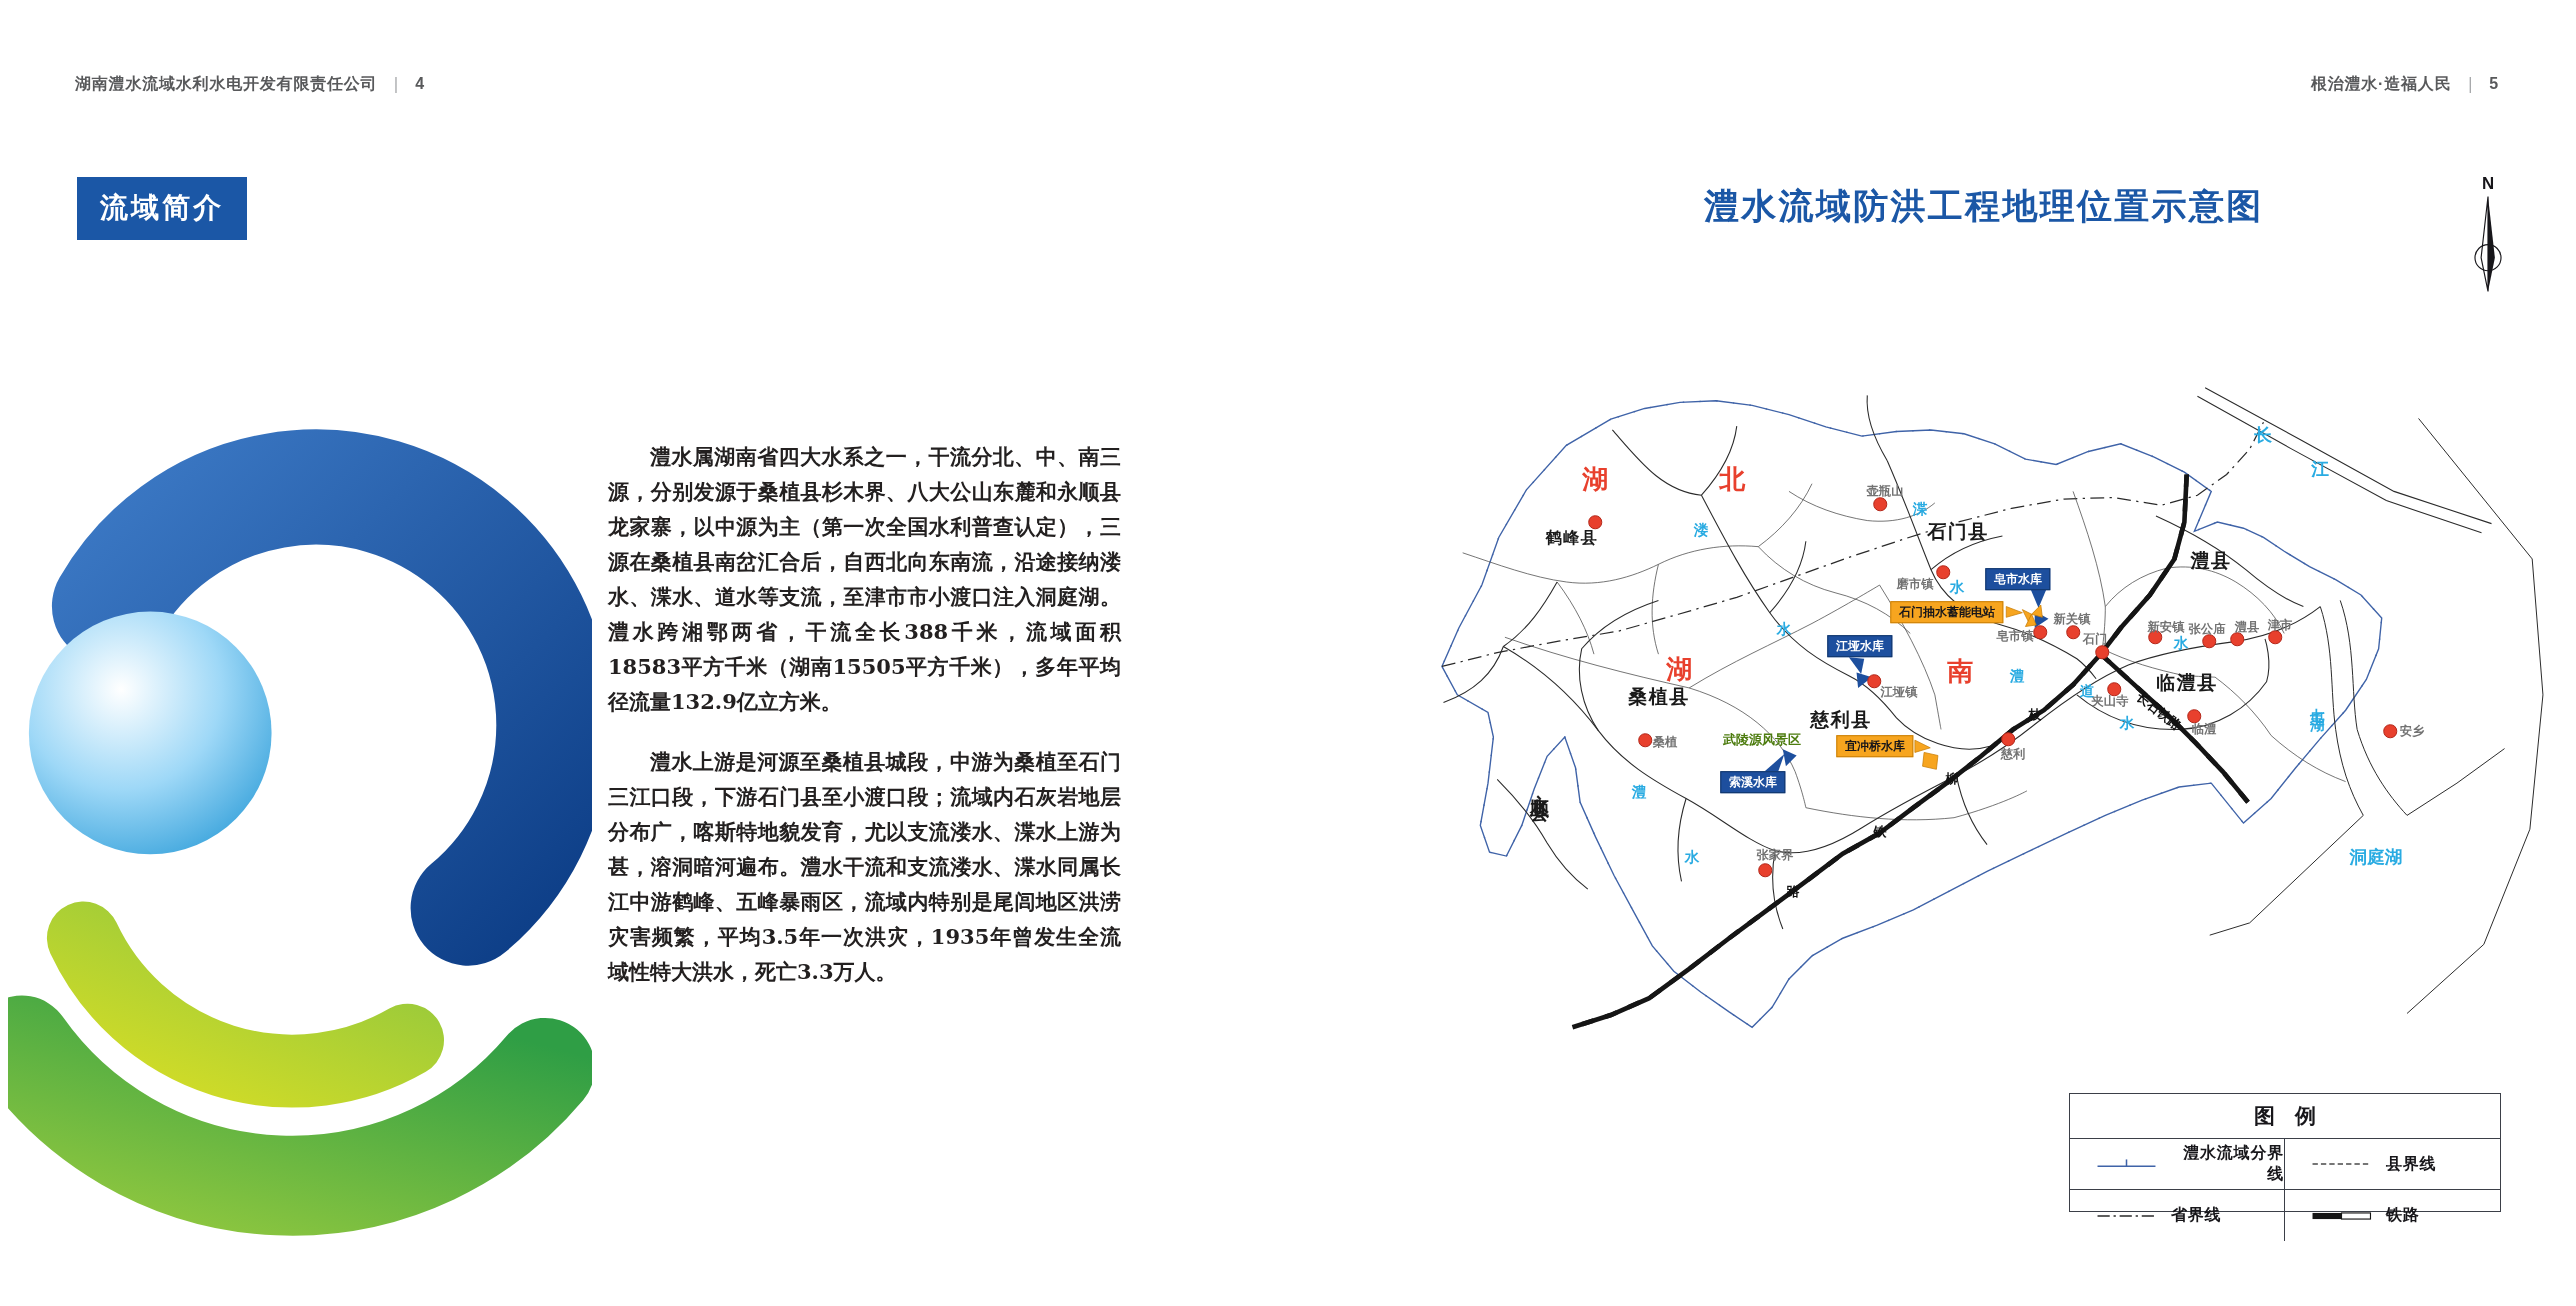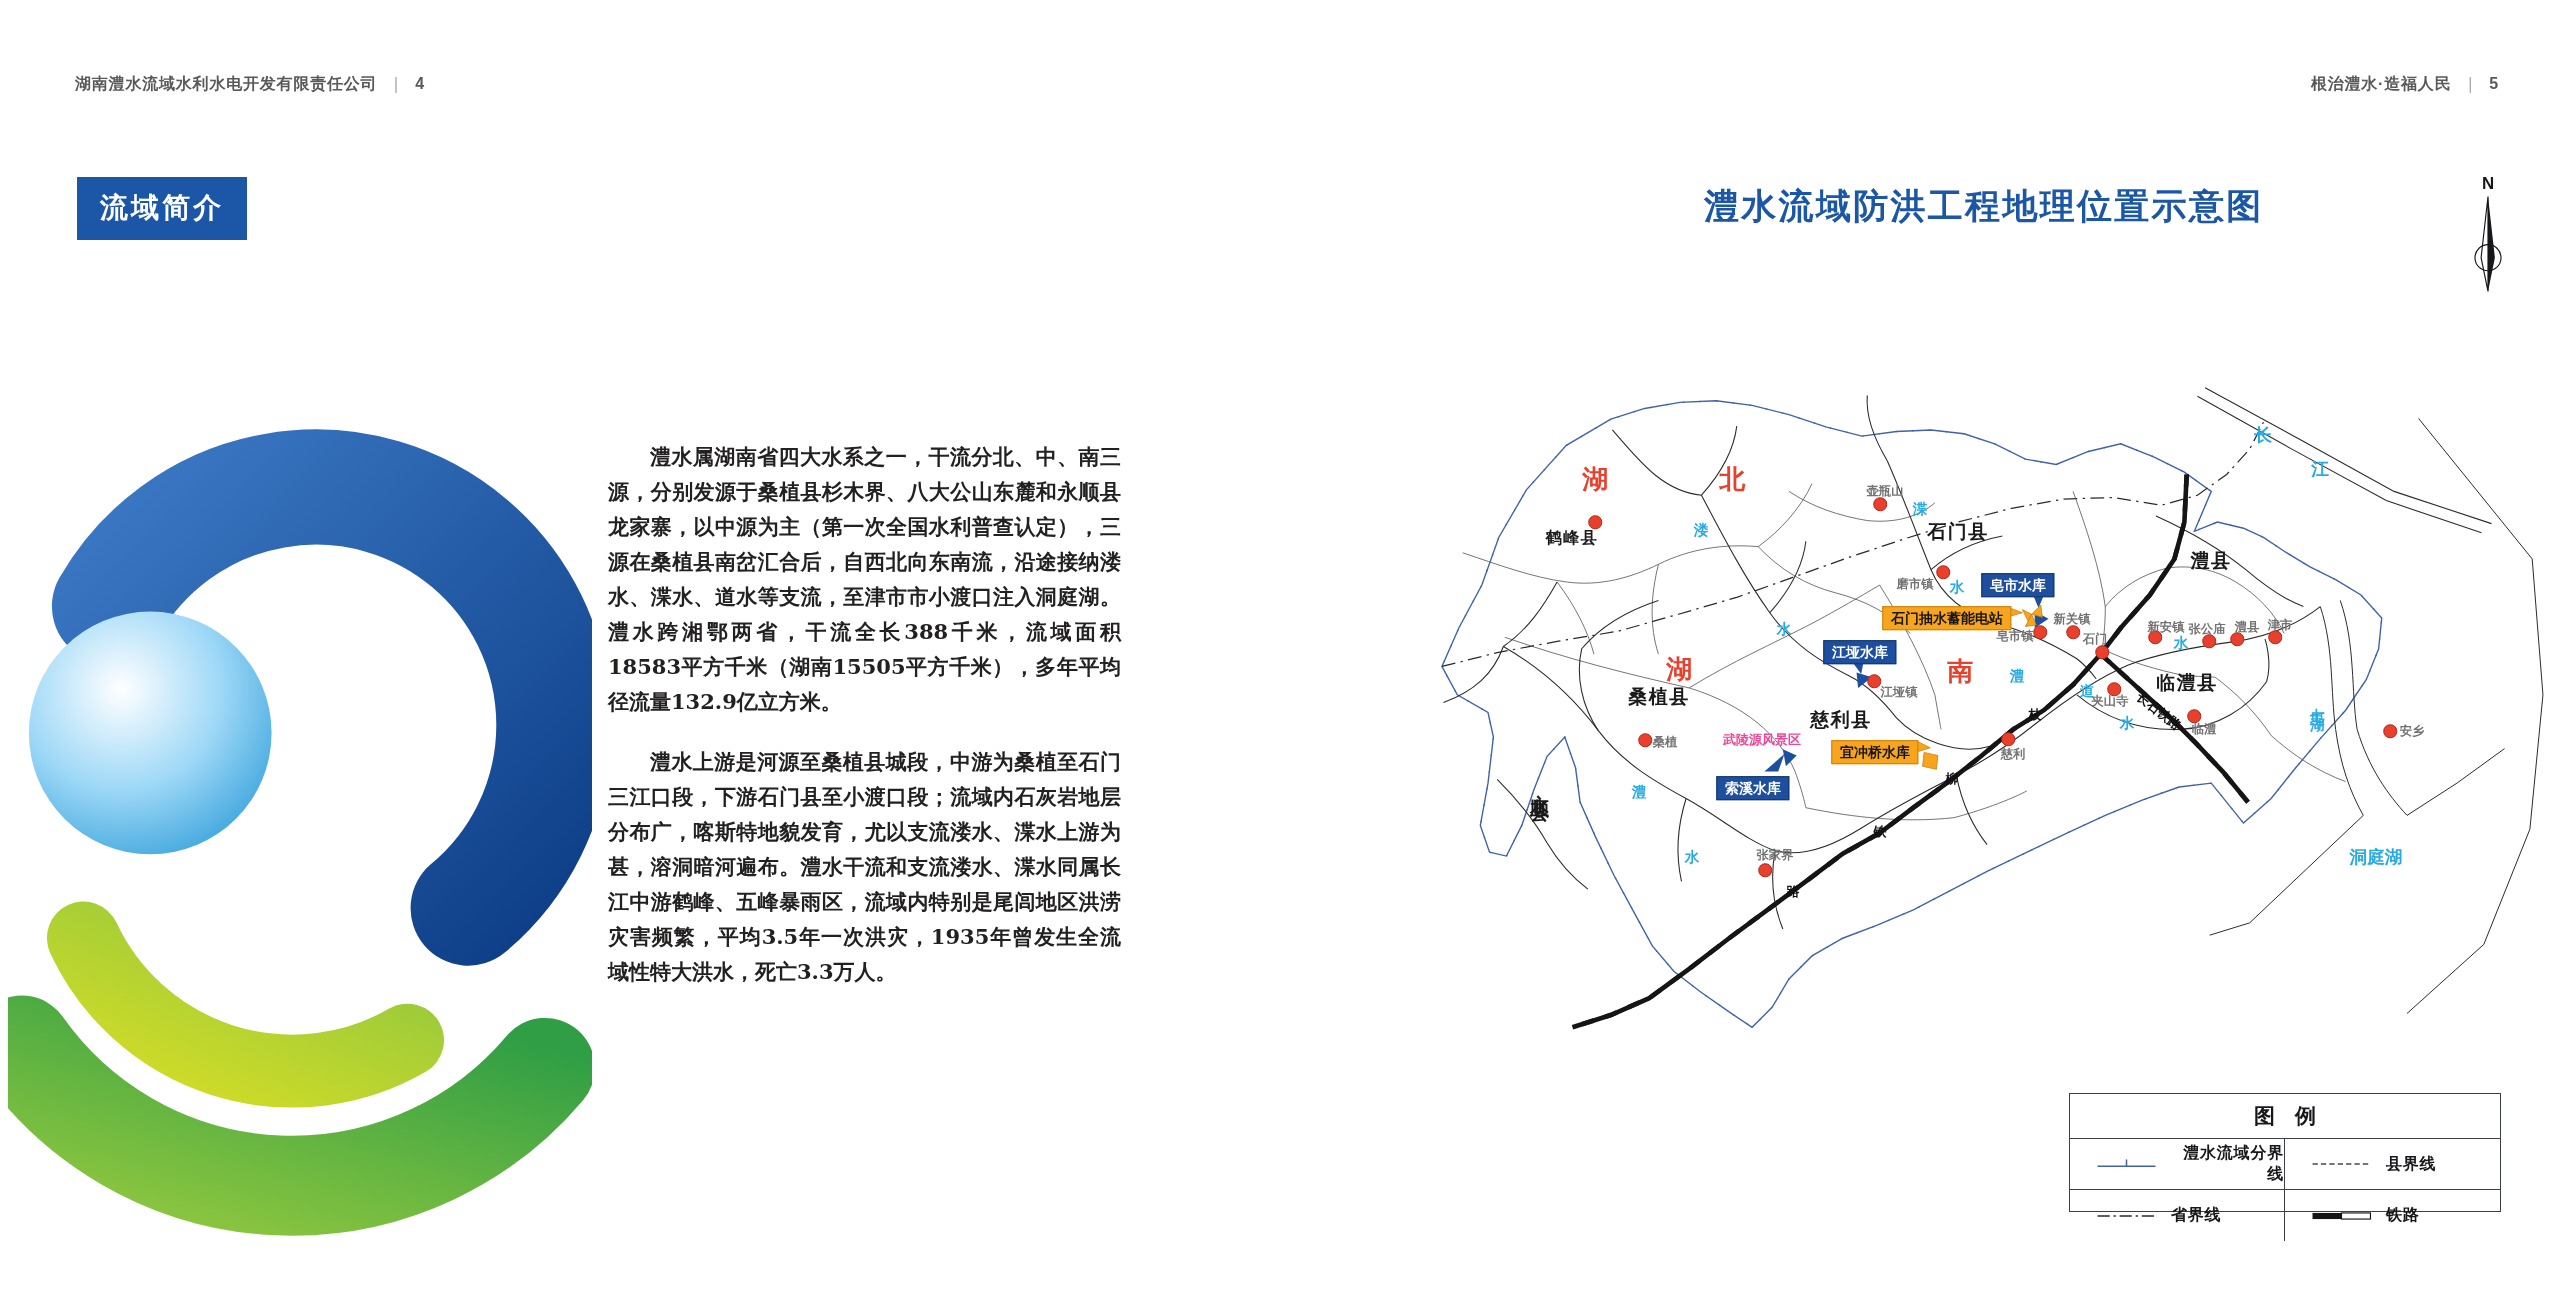--- a/index.html
+++ b/index.html
@@ -32,25 +32,25 @@
   .mlbl{position:absolute;transform:translate(-50%,-50%);white-space:nowrap;
         font-weight:bold;line-height:1;}
   .mlbl.v{writing-mode:vertical-rl;letter-spacing:4.6px;}
   .prov{font-size:26px;color:#e8402d;letter-spacing:1.5px;}
   .cnty{font-size:19px;color:#1a1a1a;letter-spacing:1.5px;}
   .cnty.sm{font-size:16px;}
   .wtr{font-size:14.6px;color:#29abe2;}
   .wtr.big{font-size:17.7px;}
   .town{font-size:12.3px;color:#737373;}
   .rail{font-size:13px;color:#111;}
-  .scenic{font-size:13px;color:#ec4899;}
+  .scenic{font-size:13px;color:#4d7c0f;}
   .dot{position:absolute;width:11.5px;height:11.5px;border-radius:50%;
        background:#e8402d;border:0.8px solid #b3271a;transform:translate(-50%,-50%);}
-  .callout{position:absolute;transform:translate(-50%,-50%);font-size:14px;font-weight:bold;
-       padding:3.8px 7.7px;white-space:nowrap;margin-top:6px;}
+  .callout{position:absolute;transform:translate(-50%,-50%);font-size:12px;font-weight:bold;
+       padding:3.8px 7.7px;white-space:nowrap;}
   .callout.blue{background:#1d4f9e;color:#ffffff;border:0.8px solid #103569;}
   .callout.orange{background:#f7a51f;color:#17161a;border:0.8px solid #c97f08;}
 
   
   #legend{position:absolute;left:2069px;top:1093px;width:432px;height:119px;
        border:1.5px solid #3b3f48;background:#fff;box-sizing:border-box;
        display:grid;grid-template-rows:45px 51px 51px;grid-template-columns:1fr 1fr;}
   #legend .lg-title{grid-column:1 / span 2;display:flex;align-items:center;justify-content:center;
        font-size:21px;font-weight:bold;letter-spacing:20px;border-bottom:1.2px solid #3b3f48;
        color:#17161a;text-indent:20px;}

